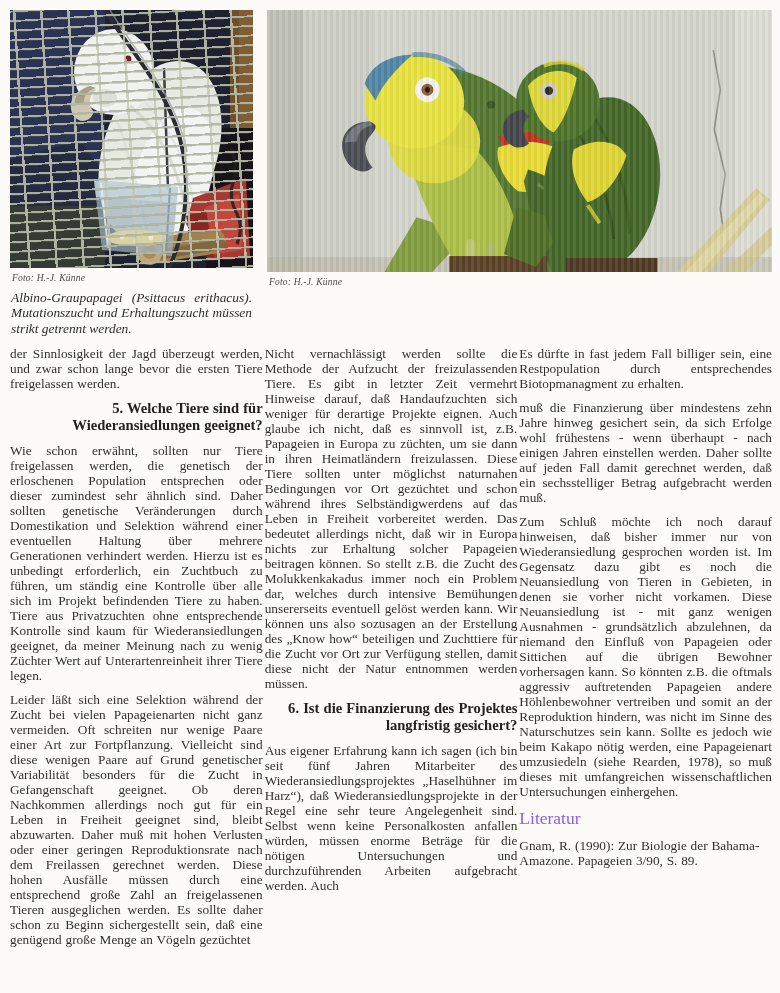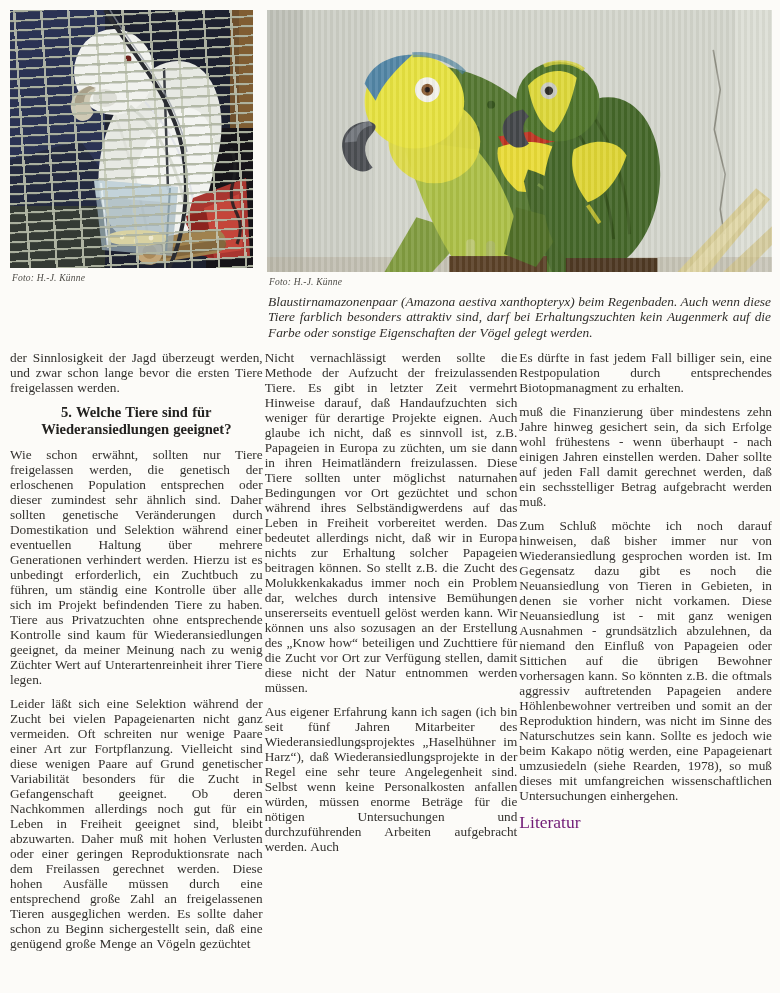--- a/index.html
+++ b/index.html
@@ -73,28 +73,28 @@
     word-spacing:0.5px;
     color:#33312e;
   }
   .col p{margin:0 0 9px;}
   .sec{
     font-size:14.6px;
     line-height:16.8px;
     font-weight:bold;
     color:#232220;
     margin:5px 0 10px;
-    text-align:center;
+    text-align:right;
     hyphens:manual;
   }
   .lit{
     font-size:17.5px;
     line-height:19px;
     font-weight:normal;
-    color:#701a75;
+    color:#8b5cf6;
     margin:10px 0 10px;
     text-align:left;
   }
   .ref{text-align:left; hyphens:manual; margin:0 0 11px;}
 </style>
 </head>
 <body>
 
 <div class="page">
 
@@ -152,20 +152,21 @@
           </g>
 
           <path d="M221 138 q7 18 2 34 q-5 16 4 32 q7 14 0 30" stroke="#1e1e22" stroke-width="3.2" fill="none" opacity="0.85"></path>
 
           <path d="M95 0 C 120 42 162 82 173 142 C 180 182 174 226 159 258" stroke="#2a2c32" stroke-width="4" fill="none"></path>
           <path d="M100 0 C 125 42 166 84 177 142" stroke="#8f949c" stroke-width="1.5" fill="none" opacity="0.7"></path>
         </svg>
         <div class="cage-grid"></div>
       </div>
       <div class="credit">Foto: H.-J. Künne</div>
+      <figcaption class="fig-caption">Albino-Graupapagei (Psittacus erithacus). Mutationszucht und Erhaltungszucht müssen strikt getrennt werden.</figcaption>
     </figure>
 
     <figure class="fig">
       <div class="photo photo-right">
         <svg viewBox="0 0 507 263" preserveAspectRatio="none">
 
           <rect width="507" height="263" fill="#d2d4cb"></rect>
           <rect x="0" y="0" width="36" height="263" fill="#b8bab1" opacity="0.85"></rect>
           <rect x="36" y="0" width="70" height="263" fill="#c6c8bf" opacity="0.6"></rect>
           <rect x="470" y="0" width="37" height="263" fill="#dcded5" opacity="0.9"></rect>
@@ -218,39 +219,40 @@
 
           <g opacity="0.9">
             <polygon points="412,263 444,263 505,190 491,179" fill="#d6c98c"></polygon>
             <polygon points="420,263 436,263 500,189 494,184" fill="#e4daa4" opacity="0.8"></polygon>
             <polygon points="458,263 480,263 507,236 507,217" fill="#cfc183" opacity="0.8"></polygon>
           </g>
         </svg>
         <div class="wall-texture"></div>
       </div>
       <div class="credit">Foto: H.-J. Künne</div>
-      <figcaption class="fig-caption">Blaustirnamazonenpaar (Amazona aestiva xanthopteryx) beim Regenbaden. Auch wenn diese Tiere farblich besonders attraktiv sind, darf bei Erhaltungszuchten kein Augenmerk auf die Farbe oder sonstige Eigenschaften der Vögel gelegt werden.</figcaption>
     </figure>
   </div>
 
   <div class="columns">
 
     <div class="col" lang="de">
       <p>der Sinnlosigkeit der Jagd überzeugt werden, und zwar schon lange bevor die ersten Tiere freigelassen werden.</p>
       <h3 class="sec">5. Welche Tiere sind für Wiederansiedlungen geeignet?</h3>
       <p>Wie schon erwähnt, sollten nur Tiere freigelassen werden, die genetisch der erloschenen Population entsprechen oder dieser zumindest sehr ähnlich sind. Daher sollten genetische Veränderungen durch Domestikation und Selektion während einer eventuellen Haltung über mehrere Generationen verhindert werden. Hierzu ist es unbedingt erforderlich, ein Zuchtbuch zu führen, um ständig eine Kontrolle über alle sich im Projekt befindenden Tiere zu haben. Tiere aus Privatzuchten ohne entsprechende Kontrolle sind kaum für Wiederansiedlungen geeignet, da meiner Meinung nach zu wenig Züchter Wert auf Unterartenreinheit ihrer Tiere legen.</p>
       <p>Leider läßt sich eine Selektion während der Zucht bei vielen Papageienarten nicht ganz vermeiden. Oft schreiten nur wenige Paare einer Art zur Fortpflanzung. Vielleicht sind diese wenigen Paare auf Grund genetischer Variabilität besonders für die Zucht in Gefangenschaft geeignet. Ob deren Nachkommen allerdings noch gut für ein Leben in Freiheit geeignet sind, bleibt abzuwarten. Daher muß mit hohen Verlusten oder einer geringen Reproduktionsrate nach dem Freilassen gerechnet werden. Diese hohen Ausfälle müssen durch eine entsprechend große Zahl an freigelassenen Tieren ausgeglichen werden. Es sollte daher schon zu Beginn sichergestellt sein, daß eine genügend große Menge an Vögeln gezüchtet</p>
     </div>
 
     <div class="col" lang="de">
       <p>Nicht vernachlässigt werden sollte die Methode der Aufzucht der freizulassenden Tiere. Es gibt in letzter Zeit vermehrt Hinweise darauf, daß Handaufzuchten sich weniger für derartige Projekte eignen. Auch glaube ich nicht, daß es sinnvoll ist, z.B. Papageien in Europa zu züchten, um sie dann in ihren Heimatländern freizulassen. Diese Tiere sollten unter möglichst naturnahen Bedingungen vor Ort gezüchtet und schon während ihres Selbständigwerdens auf das Leben in Freiheit vorbereitet werden. Das bedeutet allerdings nicht, daß wir in Europa nichts zur Erhaltung solcher Papageien beitragen können. So stellt z.B. die Zucht des Molukkenkakadus immer noch ein Problem dar, welches durch intensive Bemühungen unsererseits eventuell gelöst werden kann. Wir können uns also sozusagen an der Erstellung des „Know how“ beteiligen und Zuchttiere für die Zucht vor Ort zur Verfügung stellen, damit diese nicht der Natur entnommen werden müssen.</p>
+      <h3 class="sec">6. Ist die Finanzierung des Projektes langfristig gesichert?</h3>
       <p>Aus eigener Erfahrung kann ich sagen (ich bin seit fünf Jahren Mitarbeiter des Wiederansiedlungsprojektes „Haselhühner im Harz“), daß Wiederansiedlungsprojekte in der Regel eine sehr teure Angelegenheit sind. Selbst wenn keine Personalkosten anfallen würden, müssen enorme Beträge für die nötigen Untersuchungen und durchzuführenden Arbeiten aufgebracht werden. Auch</p>
     </div>
 
     <div class="col" lang="de">
       <p>Es dürfte in fast jedem Fall billiger sein, eine Restpopulation durch entsprechendes Biotopmanagment zu erhalten.</p>
       <p>muß die Finanzierung über mindestens zehn Jahre hinweg gesichert sein, da sich Erfolge wohl frühestens - wenn überhaupt - nach einigen Jahren einstellen werden. Daher sollte auf jeden Fall damit gerechnet werden, daß ein sechsstelliger Betrag aufgebracht werden muß.</p>
       <p>Zum Schluß möchte ich noch darauf hinweisen, daß bisher immer nur von Wiederansiedlung gesprochen worden ist. Im Gegensatz dazu gibt es noch die Neuansiedlung von Tieren in Gebieten, in denen sie vorher nicht vorkamen. Diese Neuansiedlung ist - mit ganz wenigen Ausnahmen - grundsätzlich abzulehnen, da niemand den Einfluß von Papageien oder Sittichen auf die übrigen Bewohner vorhersagen kann. So könnten z.B. die oftmals aggressiv auftretenden Papageien andere Höhlenbewohner vertreiben und somit an der Reproduktion hindern, was nicht im Sinne des Naturschutzes sein kann. Sollte es jedoch wie beim Kakapo nötig werden, eine Papageienart umzusiedeln (siehe Rearden, 1978), so muß dieses mit umfangreichen wissenschaftlichen Untersuchungen einhergehen.</p>
       <h3 class="lit">Literatur</h3>
+      <p class="ref">Gnam, R. (1990): Zur Biologie der Bahama-Amazone. Papageien 3/90, S. 89.</p>
     </div>
 
   </div>
 </div>
 
 </body></html>

